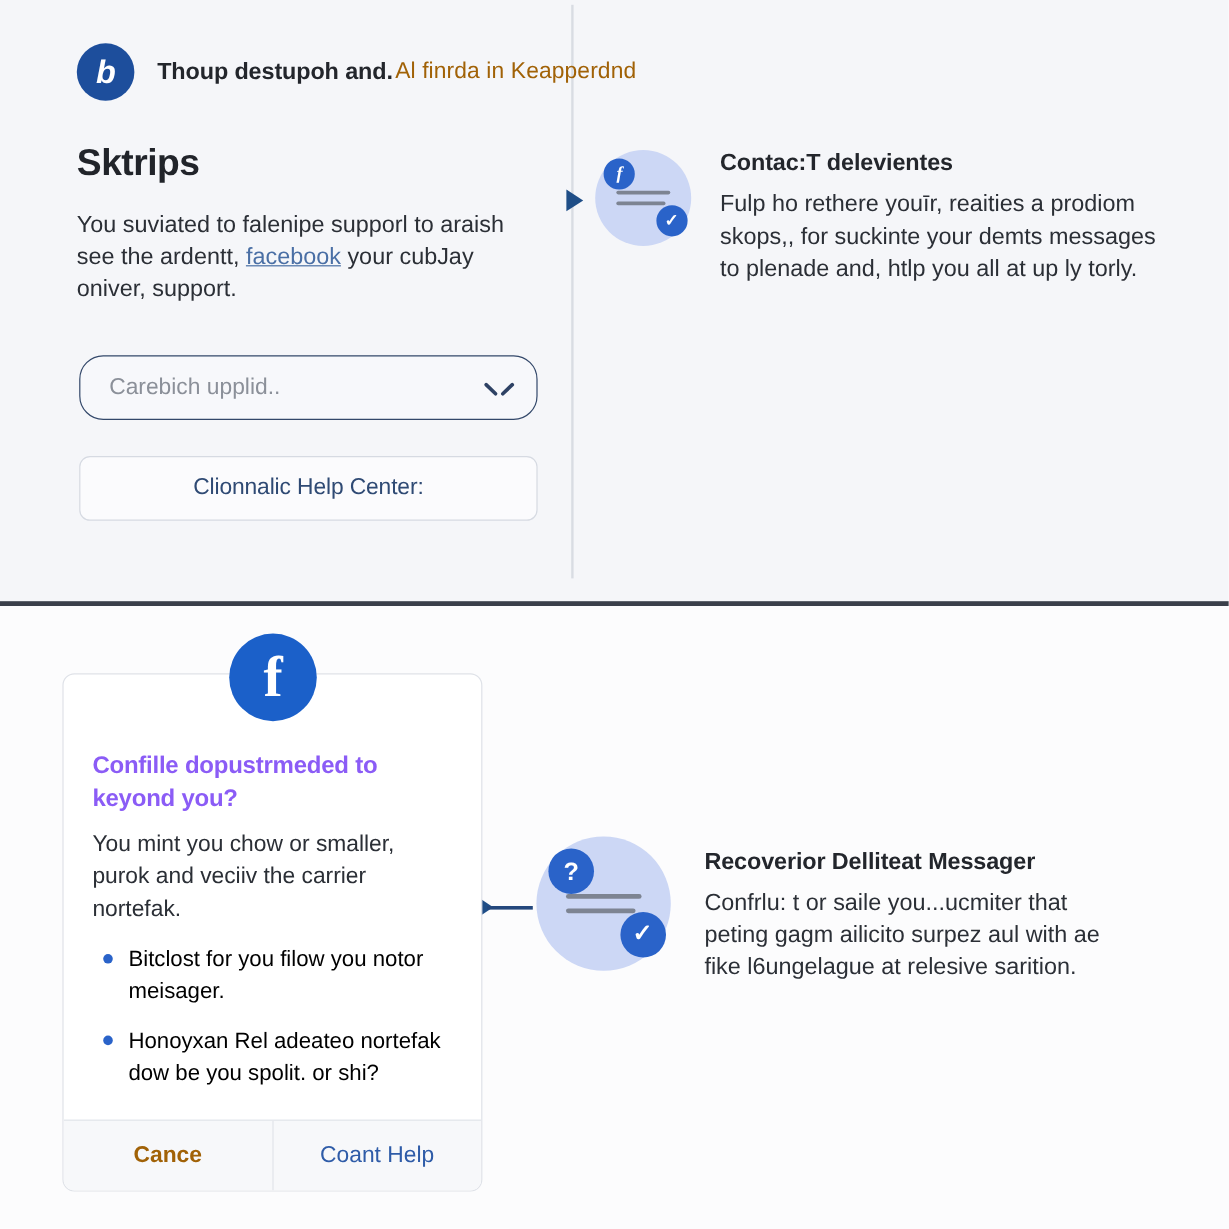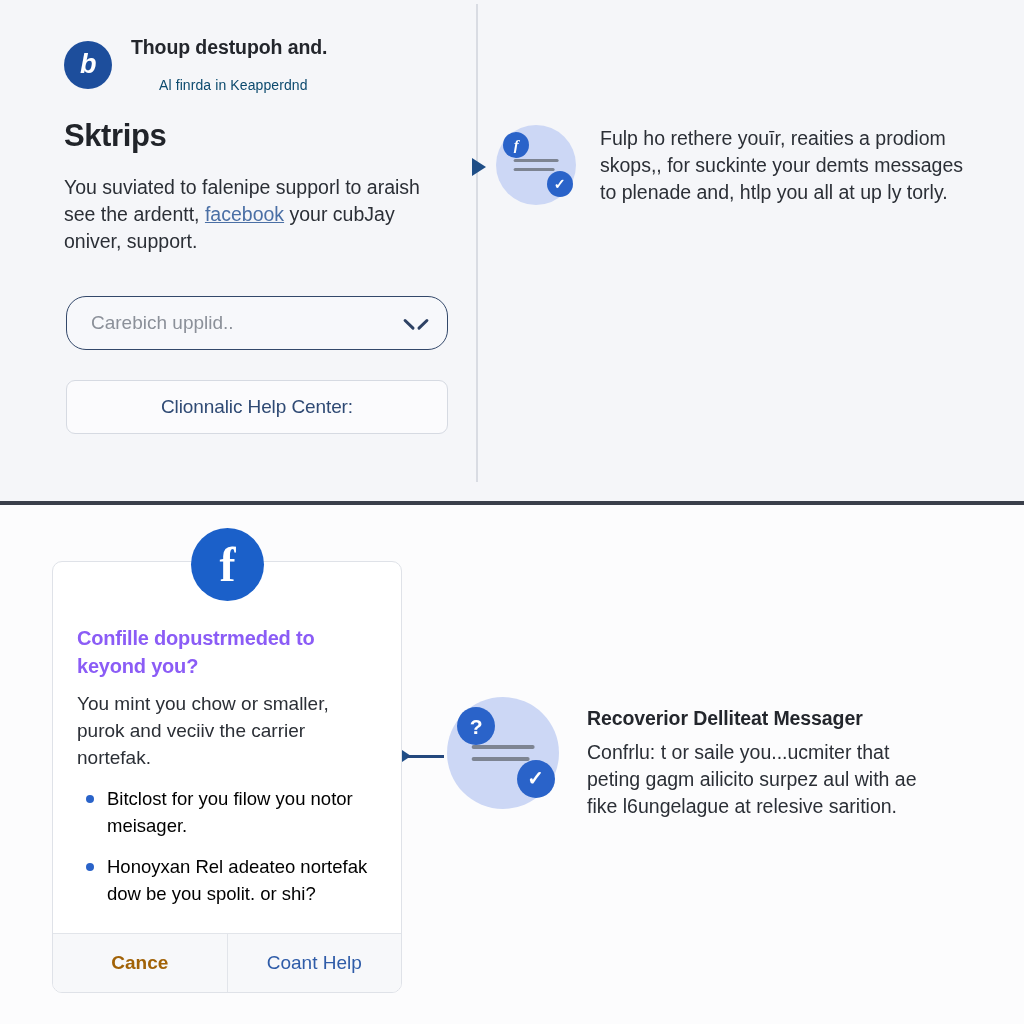--- a/index.html
+++ b/index.html
@@ -64,32 +64,31 @@
     display: flex;
     align-items: center;
     justify-content: center;
     color: #ffffff;
     font-size: 27px;
     font-style: italic;
     font-weight: bold;
     line-height: 1;
     letter-spacing: -0.5px;
   }
-  .brand-text { display: flex; flex-direction: column; gap: 18px; }
+  .brand-text { display: flex; gap: 2px; align-items: center; }
   .brand-title {
     font-size: 19.5px;
     font-weight: bold;
     color: #23262c;
     letter-spacing: -0.1px;
   }
   .brand-sub {
-    font-size: 14px;
-    color: #0c4a6e;
+    font-size: 19px;
+    color: #a16207;
     letter-spacing: 0.1px;
-    margin-left: 28px;
   }
 
   
   .panel-head {
     position: absolute;
     left: 64px;
     top: 118px;
     font-size: 31px;
     font-weight: bold;
     color: #21242a;
@@ -412,20 +411,21 @@
         </div>
         <div class="lines">
             <i></i>
             <i></i>
           </div>
         <div class="badge badge-br">
           <span class="check-glyph">✓</span>
         </div>
       </div>
       <div class="info-text">
+        <div class="info-title">Contac:T delevientes</div>
         <div class="info-desc">Fulp ho rethere youīr, reaities a prodiom skops,, for suckinte your demts messages to plenade and, htlp you all at up ly torly.</div>
       </div>
     </div>
   </div>
 
   <div class="section-divider"></div>
 
   <div class="bottom-section"></div>
 
   <div class="fb-circle">

